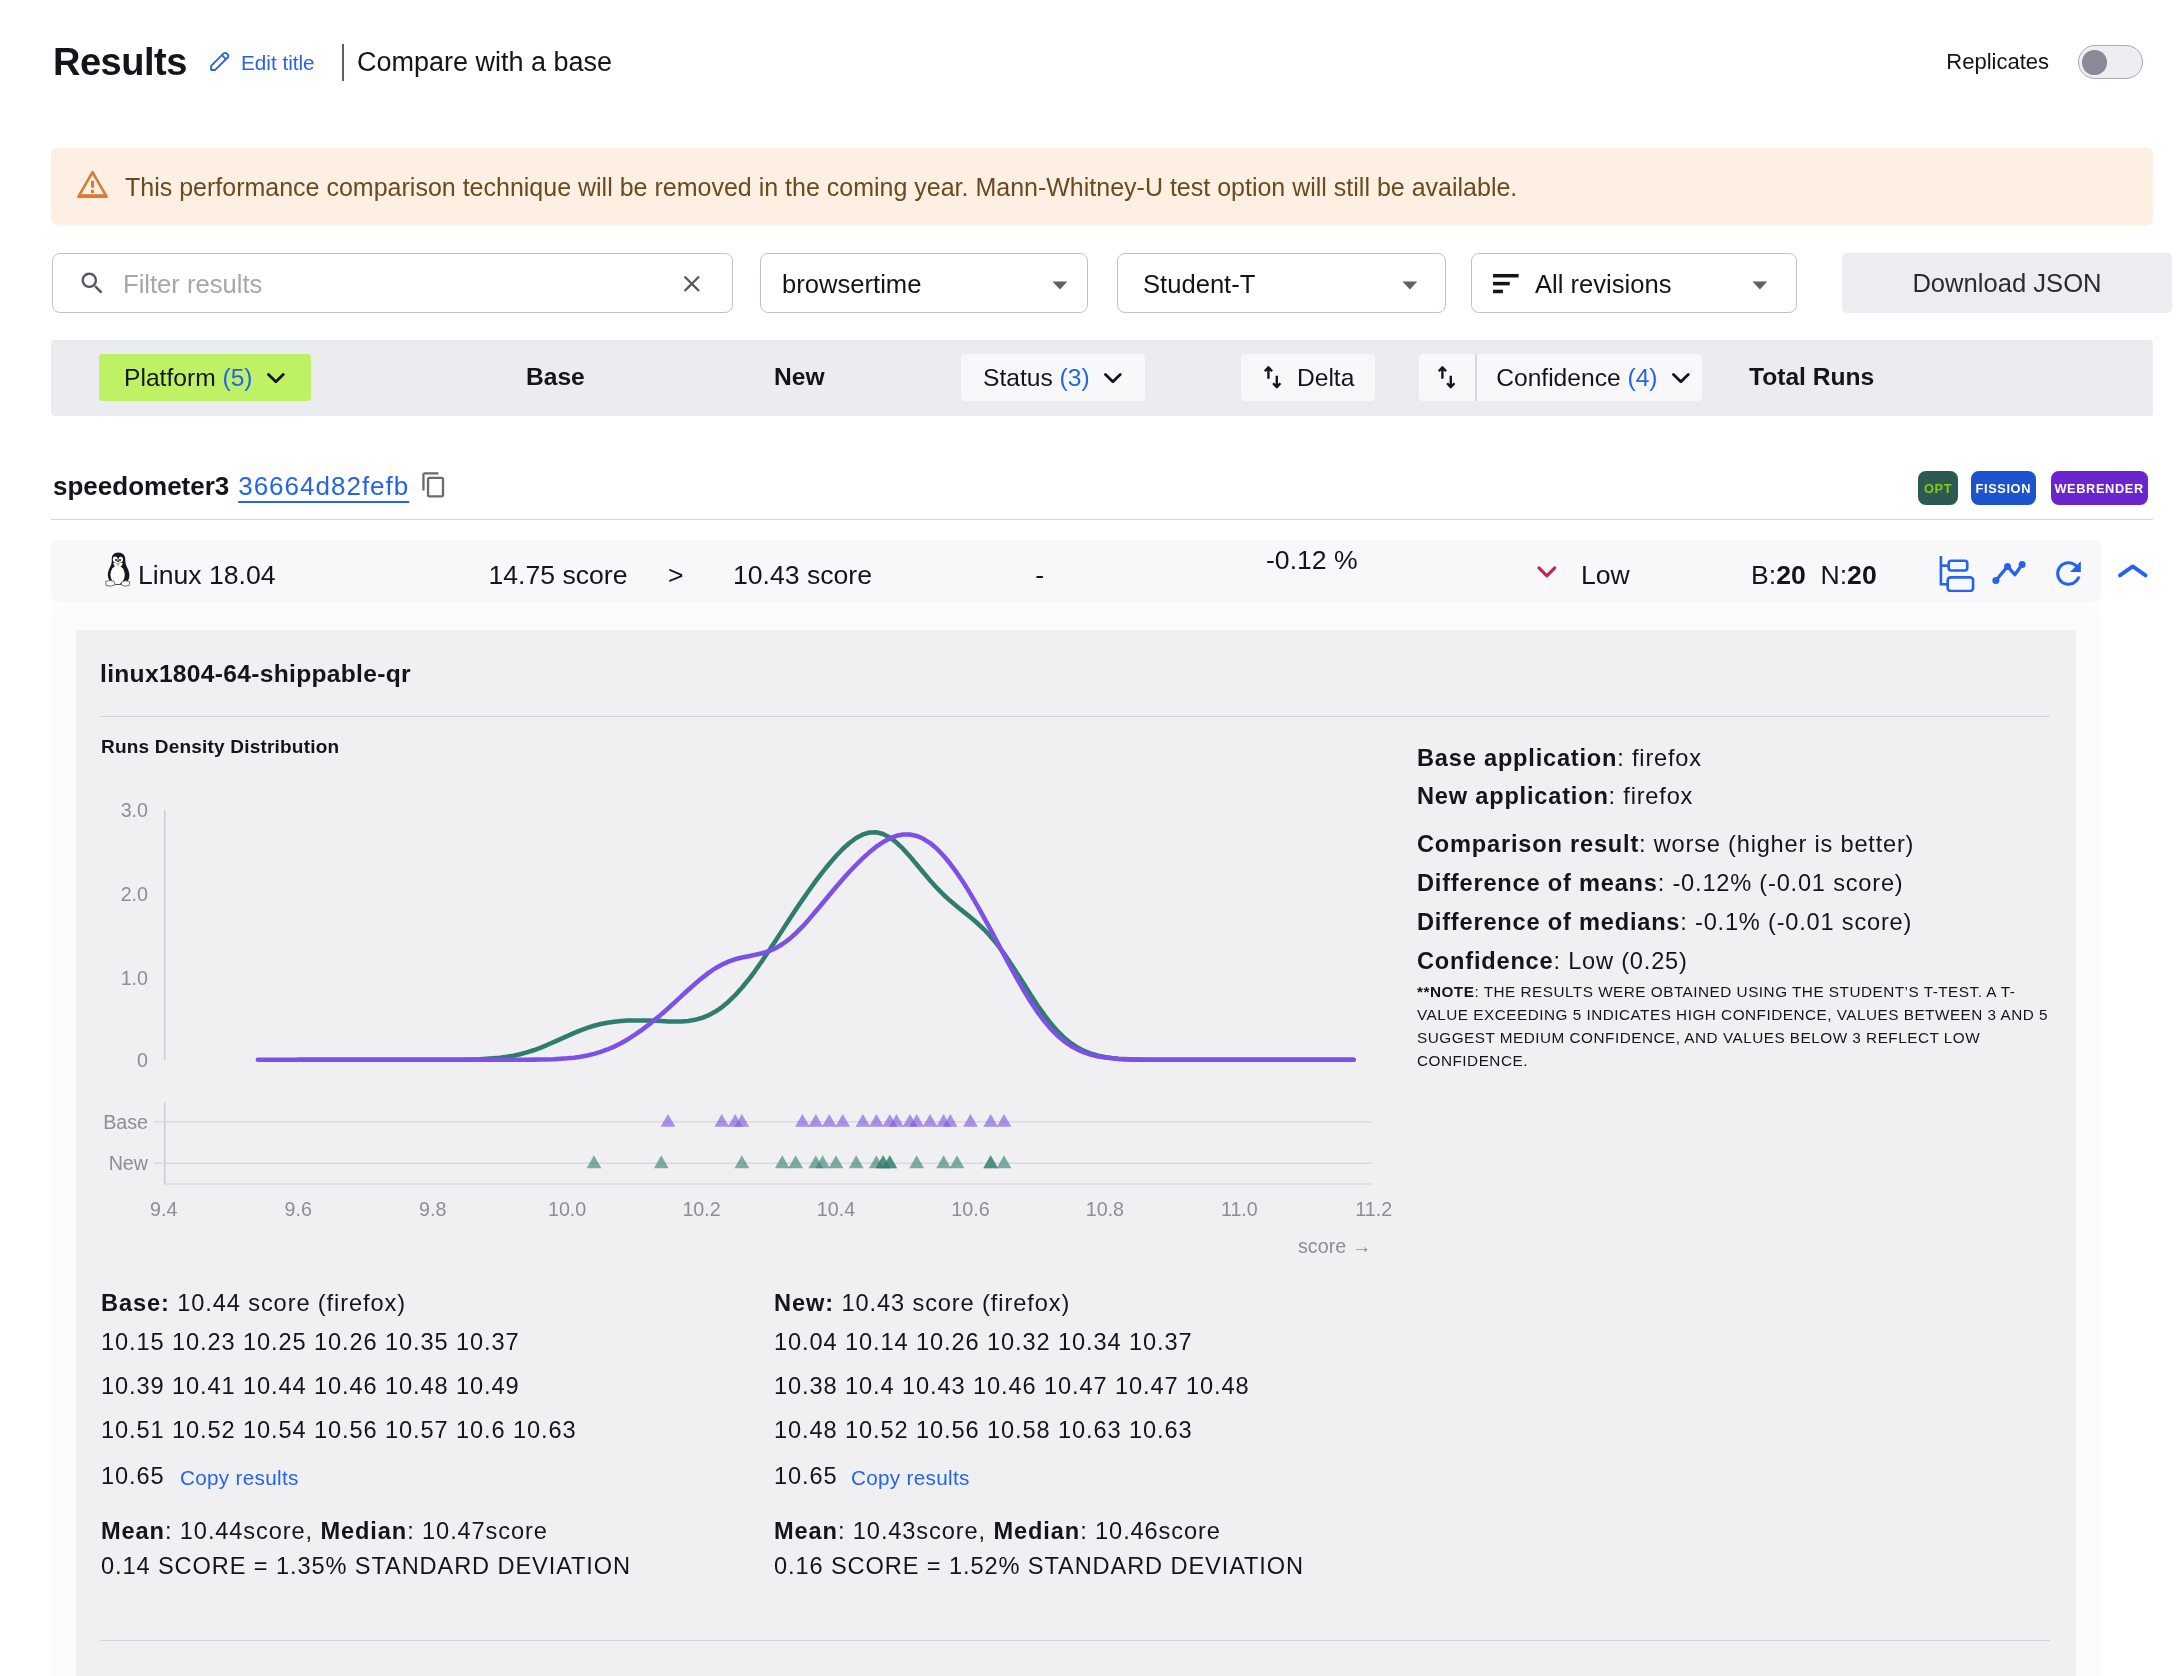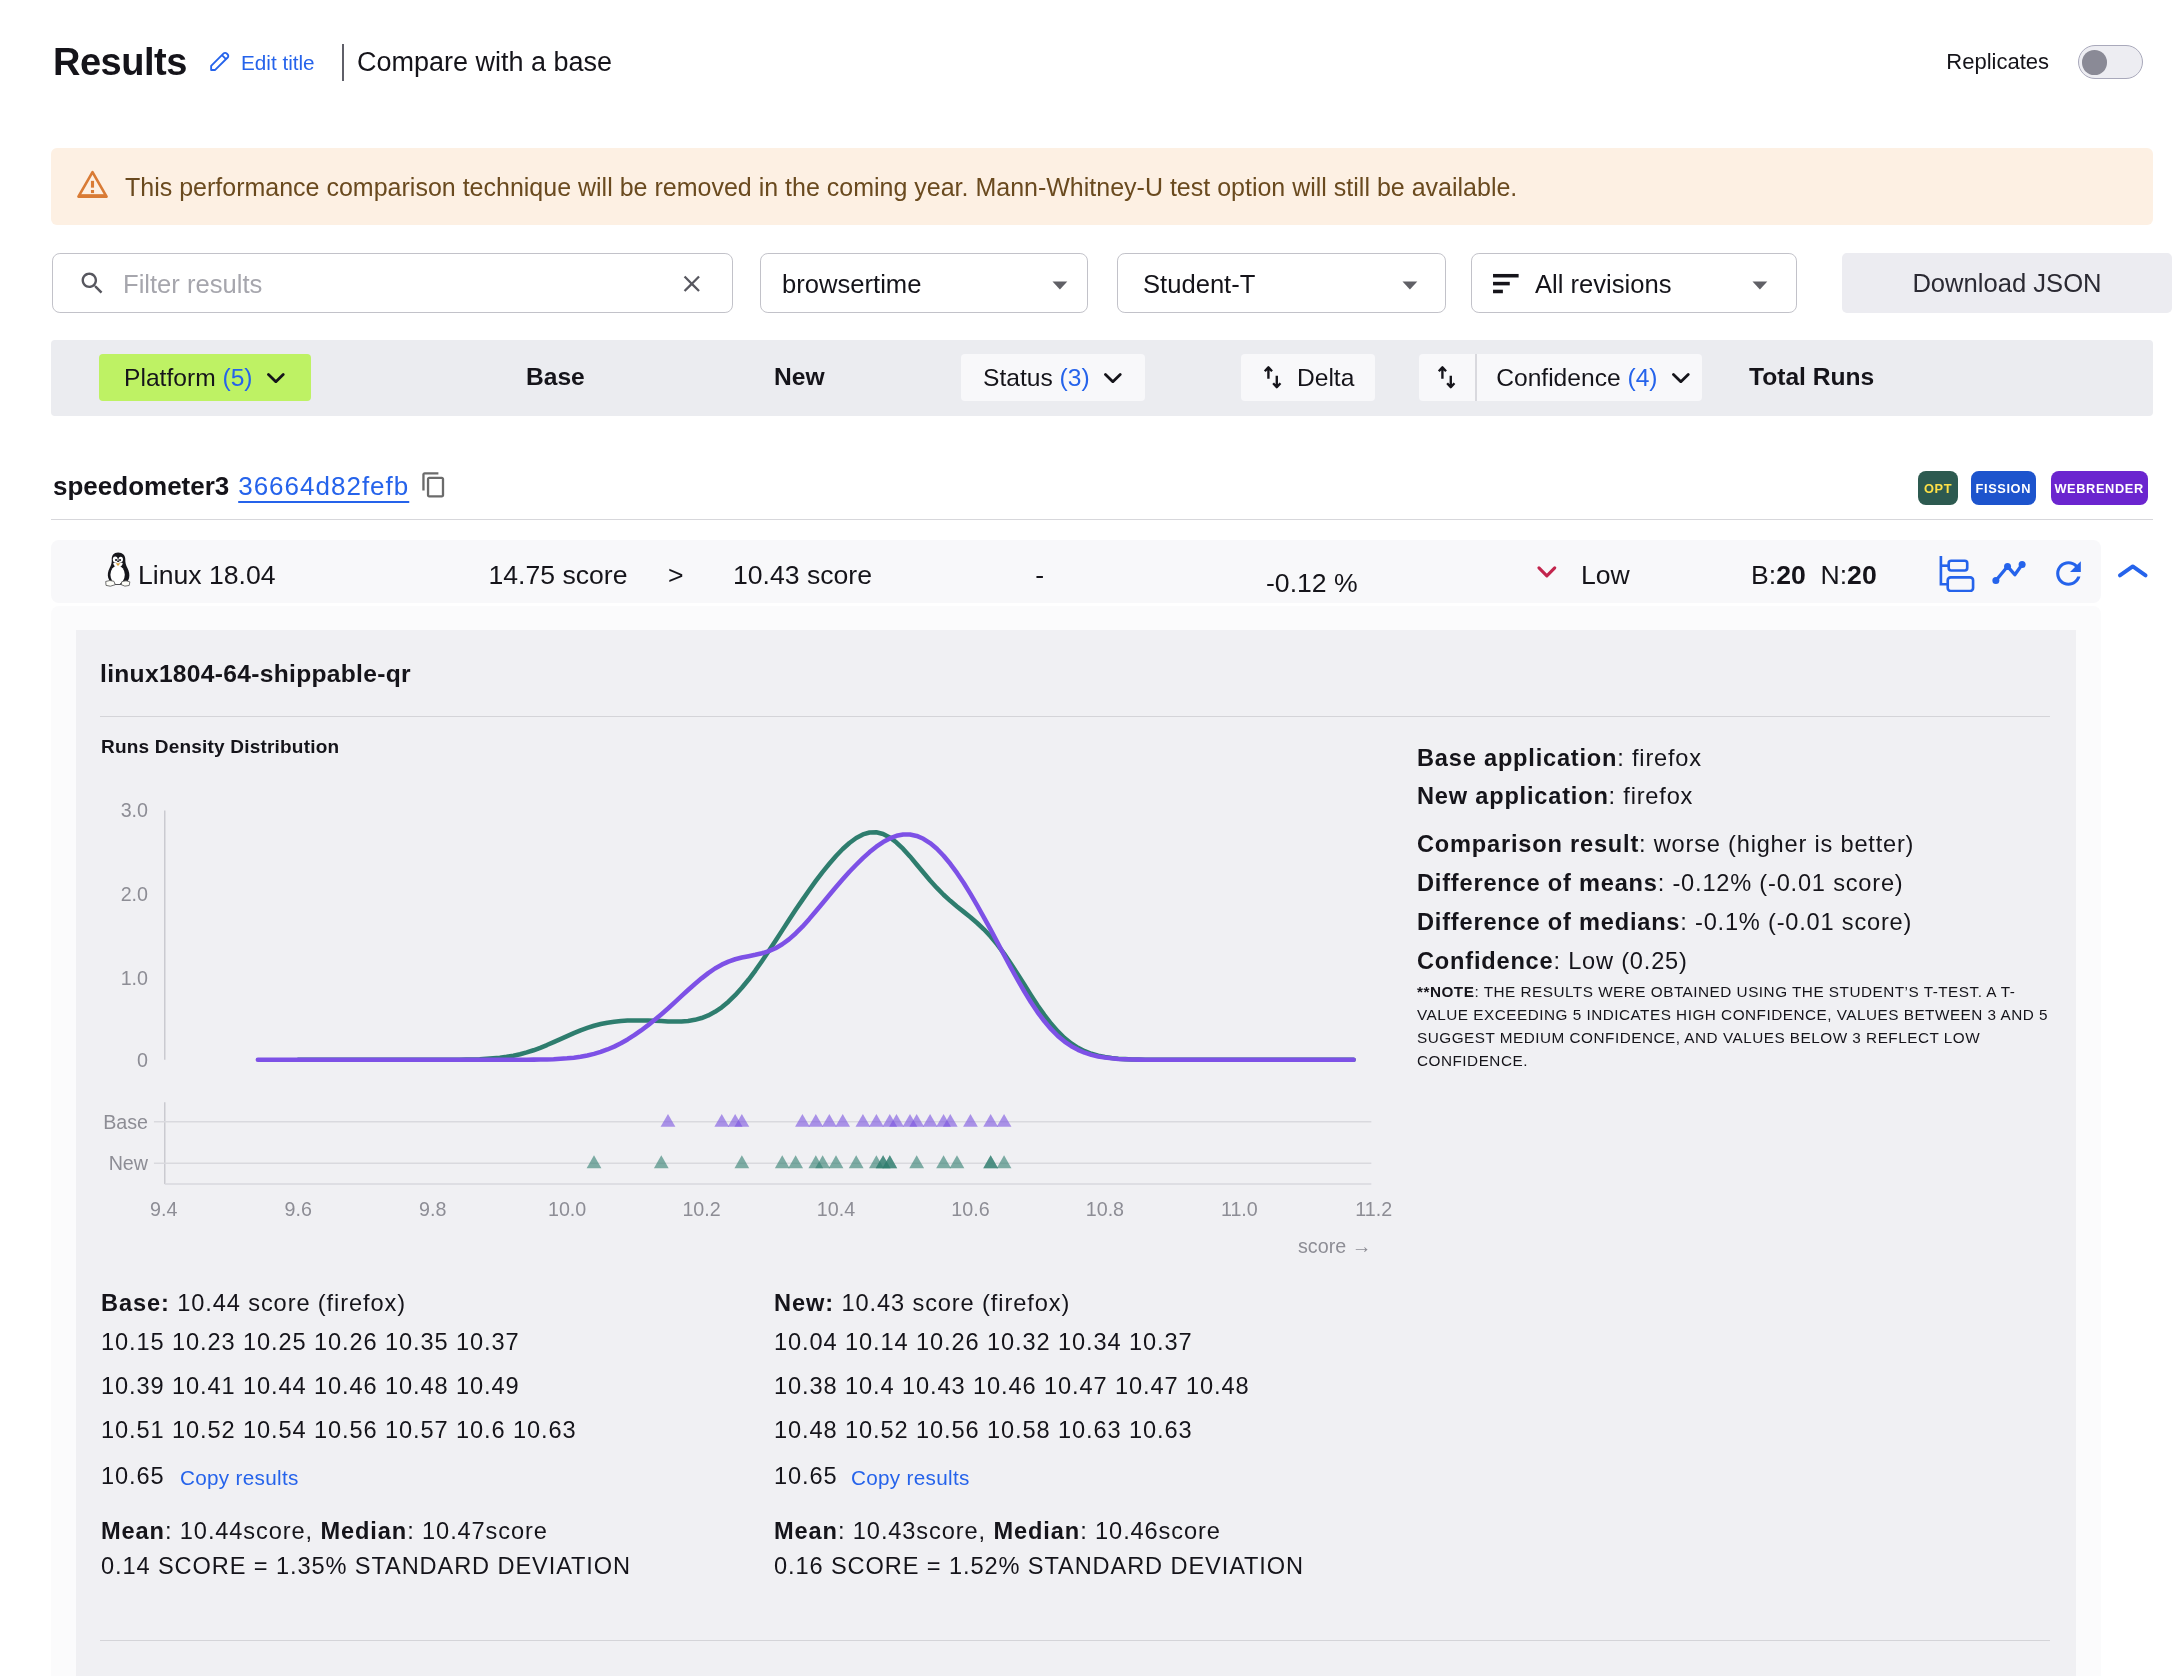--- a/index.html
+++ b/index.html
@@ -97,21 +97,21 @@
 
 <div class="abs" style="left:53px; top:471px; font-size:26px; display:flex; align-items:flex-start;">
     <span class="b">speedometer3</span>
     <span class="blue" style="margin-left:8.9px; letter-spacing:1px; text-decoration:underline; text-underline-offset:5.9px; text-decoration-thickness:1.5px;">36664d82fefb</span>
     <span style="width:10.8px;"></span>
     <svg width="27.6" height="27.6" viewBox="0 0 24 24" fill="#6b6b6b">
       <path d="M16 1H4c-1.1 0-2 .9-2 2v14h2V3h12V1zm3 4H8c-1.1 0-2 .9-2 2v14c0 1.1.9 2 2 2h11c1.1 0 2-.9 2-2V7c0-1.1-.9-2-2-2zm0 16H8V7h11v14z"></path>
     </svg>
   </div>
 <div class="abs" style="left:1918px; top:471px; height:34px; display:flex;">
-  <span style="width:40px; background:#2d5a50; color:#fde047; font-size:12.8px; font-weight:bold; letter-spacing:0.6px; border-radius:7.9px; display:flex; align-items:center; justify-content:center;">OPT</span>
+  <span style="width:40px; background:#2d5a50; color:#84cc16; font-size:12.8px; font-weight:bold; letter-spacing:0.6px; border-radius:7.9px; display:flex; align-items:center; justify-content:center;">OPT</span>
   <span style="width:65px; margin-left:12.8px; background:#1d54cd; color:#fff; font-size:12.8px; font-weight:bold; letter-spacing:0.6px; border-radius:7.9px; display:flex; align-items:center; justify-content:center;">FISSION</span>
   <span style="width:97px; margin-left:14.8px; background:#6b25cf; color:#fff; font-size:12.8px; font-weight:bold; letter-spacing:0.6px; border-radius:7.9px; display:flex; align-items:center; justify-content:center;">WEBRENDER</span>
 </div>
 <div class="abs" style="left:51px; top:519px; width:2102px; height:1px; background:#d7d7db;"></div>
 
 <div class="abs" style="left:51px; top:606px; width:2050px; height:1071px; background:#fbfbfc; border-radius:7.9px 7.9px 0 0;"></div>
 <div class="abs" style="left:51px; top:540px; width:2050px; height:63px; background:#f8f8fa; border-radius:7.9px;"></div>
 
 <div id="penguin" class="abs" style="left:103px; top:552px;">
 <svg width="29.6" height="36" viewBox="0 0 30 37">
@@ -125,21 +125,21 @@
   <path d="M12.8 11.6 L17.7 11.6 L15.2 14.3 Z" fill="#d9a13f"></path>
   <path d="M2.6 30.3 Q7 28.4 11 30.1 L12.4 33.6 Q7 36.4 2.9 34.3 Z" fill="#fdfdf8" stroke="#4a4a4a" stroke-width="0.8"></path>
   <path d="M19.2 30.4 Q23.6 28.7 27.4 30.7 L26.7 34.4 Q22 36.2 18.4 33.5 Z" fill="#fdfdf8" stroke="#4a4a4a" stroke-width="0.8"></path>
 </svg>
 </div>
 <div class="abs" style="left:138px; top:560px; font-size:26.6px;">Linux 18.04</div>
 <div class="abs" style="left:487px; top:560px; width:142px; text-align:center; font-size:26.6px;">14.75 score</div>
 <div class="abs" style="left:663px; top:560px; width:25.6px; text-align:center; font-size:26.6px;">&gt;</div>
 <div class="abs" style="left:730px; top:560px; width:142px; text-align:right; font-size:26.6px;">10.43 score</div>
 <div class="abs" style="left:1027px; top:560px; width:25.6px; text-align:center; font-size:26.6px;">-</div>
-<div class="abs" style="left:1266px; top:568px; font-size:26.6px;">-0.12 %</div>
+<div class="abs" style="left:1266px; top:545px; font-size:26.6px;">-0.12 %</div>
 <svg class="abs" style="left:1536px; top:565px;" width="21.7" height="13.8" viewBox="0 0 22 14" fill="none" stroke="#c2254d" stroke-width="3.2" stroke-linecap="round" stroke-linejoin="round">
     <path d="M3 3 L11 11 L19 3"></path>
   </svg>
 <div class="abs" style="left:1581px; top:560px; font-size:26.6px;">Low</div>
 <div class="abs" style="left:1751px; top:560px; font-size:26.6px;">B:<span class="b">20</span>&nbsp; N:<span class="b">20</span></div>
 <svg class="abs" style="left:1937px; top:553px;" width="39" height="39" viewBox="0 0 40 40" fill="none" stroke="#2563eb" stroke-width="2.7">
     <path d="M4 3 L4 32 L11 32"></path>
     <path d="M4 13 L12 13"></path>
     <rect x="12" y="8" width="19" height="10" rx="2.5"></rect>
     <rect x="11" y="25" width="26" height="14" rx="3"></rect>

